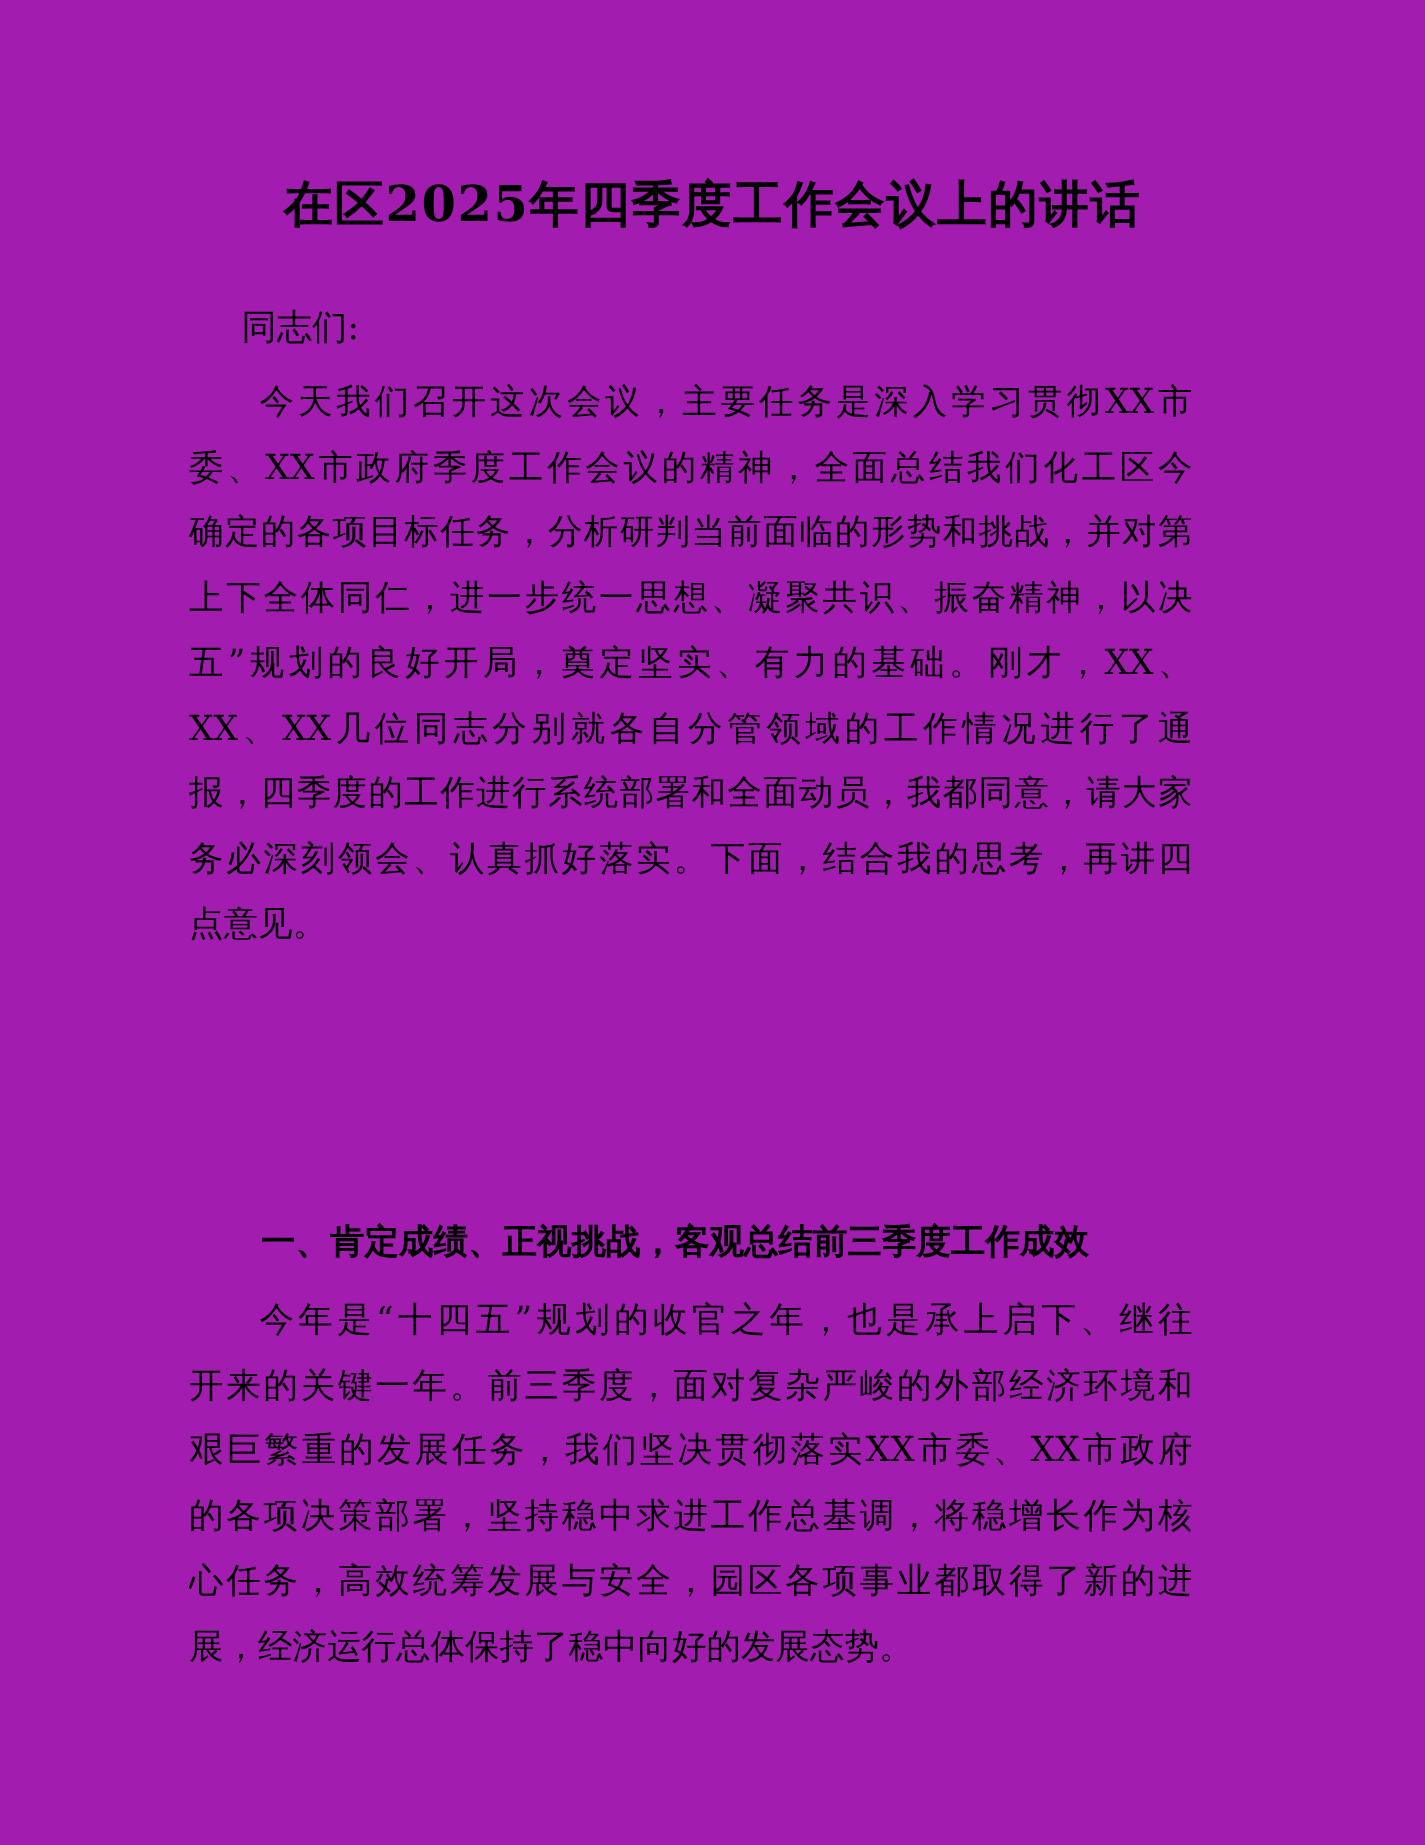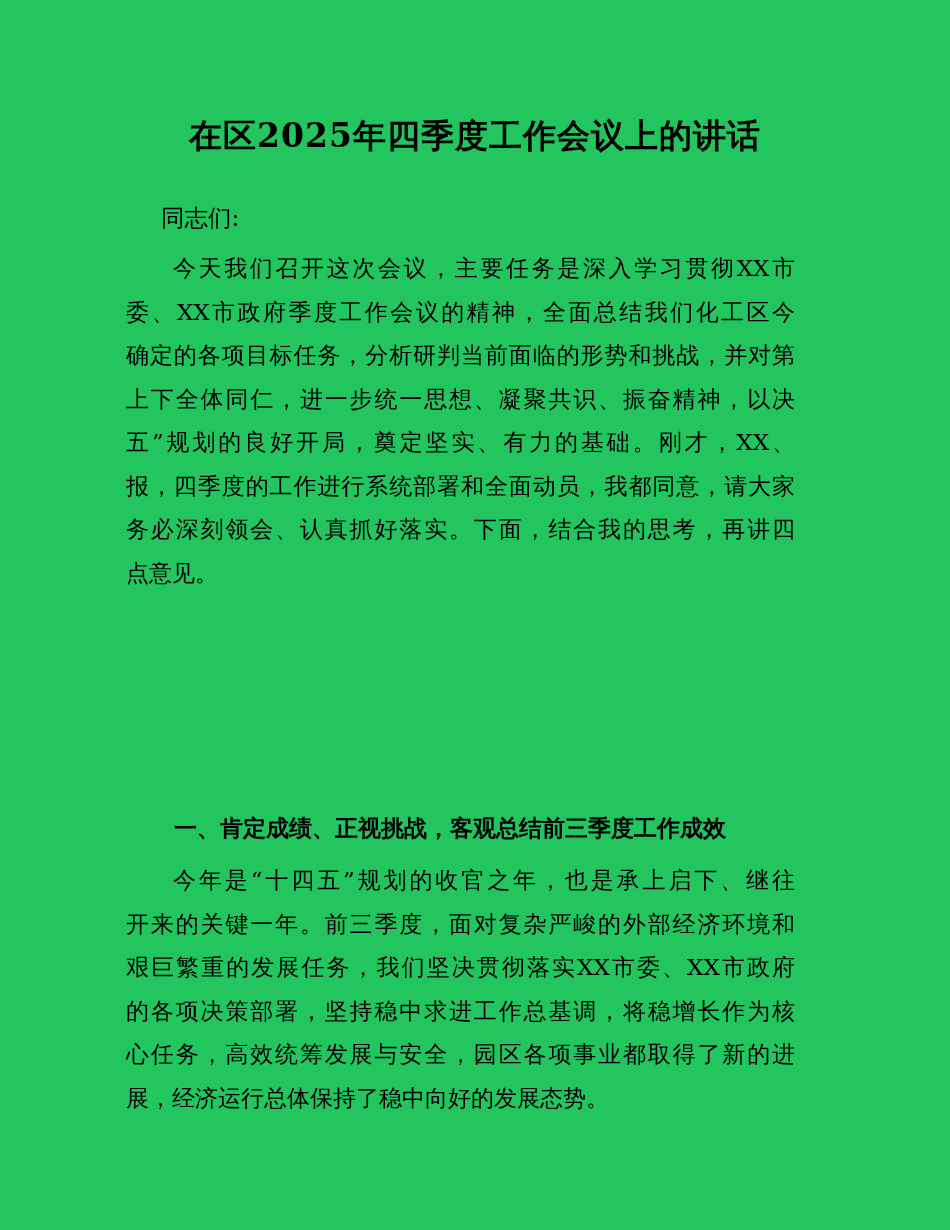--- a/index.html
+++ b/index.html
@@ -1,17 +1,17 @@
 <!DOCTYPE html>
 <html><head>
 <meta charset="utf-8">
 <style>
   html, body { margin: 0; padding: 0; background: #ffffff; }
   body { width: 950px; height: 1230px; position: relative; overflow: hidden; color: #000; }
-  .page { position: absolute; left: 0; top: 0; width: 950px; height: 1230px; background: #22c55e; }
+  .page { position: absolute; left: 0; top: 0; width: 950px; height: 1230px; background: #a21caf; }
   .title {
     position: absolute; left: 0; top: 108px; width: 950px; text-align: center;
     font-family: "DejaVu Serif", "Liberation Serif", serif;
     font-weight: bold; font-size: 33px; letter-spacing: 1px; line-height: 56px;
   }
   .body-text {
     position: absolute; left: 126px; width: 669px;
     font-family: "DejaVu Serif", "Liberation Serif", serif;
     font-size: 23px; line-height: 43.5px;
   }
@@ -33,20 +33,21 @@
   <div class="title">在区2025年四季度工作会议上的讲话</div>
 
   <div class="greeting">同志们:</div>
 
   <div class="body-text" style="top:247px;">
     <span class="line indent">今天我们召开这次会议，主要任务是深入学习贯彻XX市</span>
     <span class="line">委、XX市政府季度工作会议的精神，全面总结我们化工区今</span>
     <span class="line">确定的各项目标任务，分析研判当前面临的形势和挑战，并对第</span>
     <span class="line">上下全体同仁，进一步统一思想、凝聚共识、振奋精神，以决</span>
     <span class="line">五”规划的良好开局，奠定坚实、有力的基础。刚才，XX、</span>
+    <span class="line">XX、XX几位同志分别就各自分管领域的工作情况进行了通</span>
     <span class="line">报，四季度的工作进行系统部署和全面动员，我都同意，请大家</span>
     <span class="line">务必深刻领会、认真抓好落实。下面，结合我的思考，再讲四</span>
     <span class="line last">点意见。</span>
   </div>
 
   <div class="heading">一、肯定成绩、正视挑战，客观总结前三季度工作成效</div>
 
   <div class="body-text" style="top:859px;">
     <span class="line indent">今年是“十四五”规划的收官之年，也是承上启下、继往</span>
     <span class="line">开来的关键一年。前三季度，面对复杂严峻的外部经济环境和</span>

